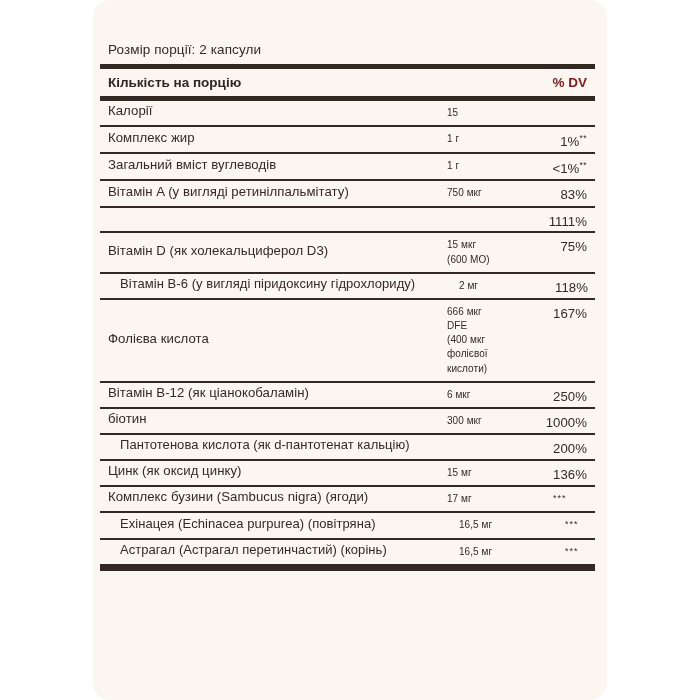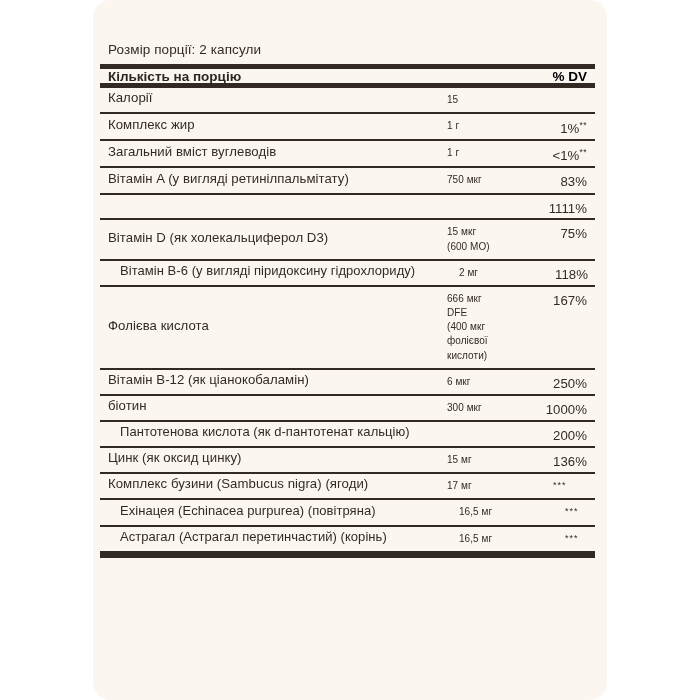--- a/index.html
+++ b/index.html
@@ -38,36 +38,36 @@
 
   .bar {
     height: 5px;
     background: #322a22;
     width: 495px;
   }
 
   .amount-header-row {
     display: flex;
     align-items: center;
-    height: 14px;
+    height: 27px;
     width: 495px;
   }
   .amount-header-row .hdr-name {
     flex: 0 0 347px;
     font-size: 13.5px;
     font-weight: bold;
     color: #2e2721;
     padding-left: 8px;
     box-sizing: border-box;
   }
   .amount-header-row .hdr-spacer { flex: 1 1 auto; }
   .amount-header-row .hdr-dv {
     font-size: 13.5px;
     font-weight: bold;
-    color: #000000;
+    color: #7f1d1d;
     padding-right: 8px;
     text-align: right;
   }
 
   .row {
     display: flex;
     width: 495px;
     border-bottom: 2px solid #322a22;
     box-sizing: border-box;
     position: relative;

